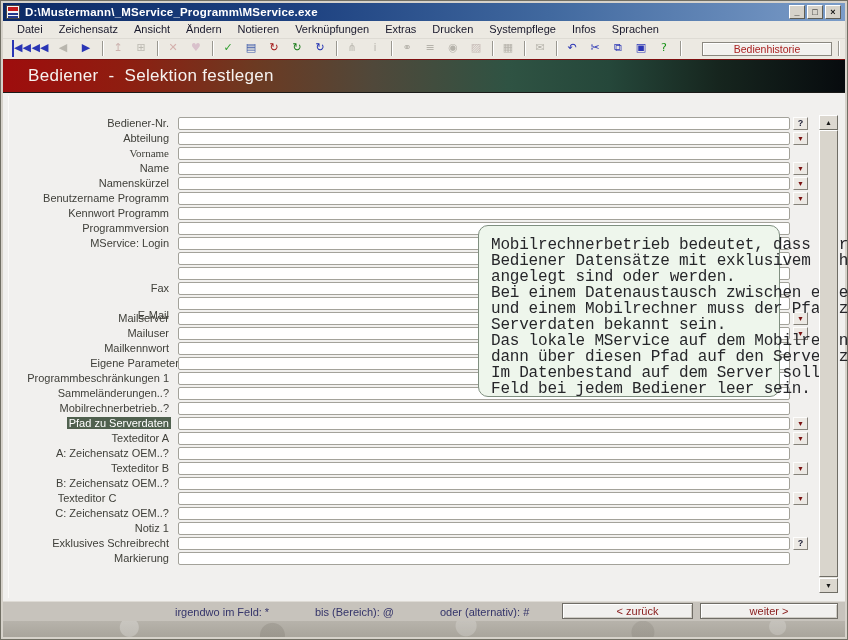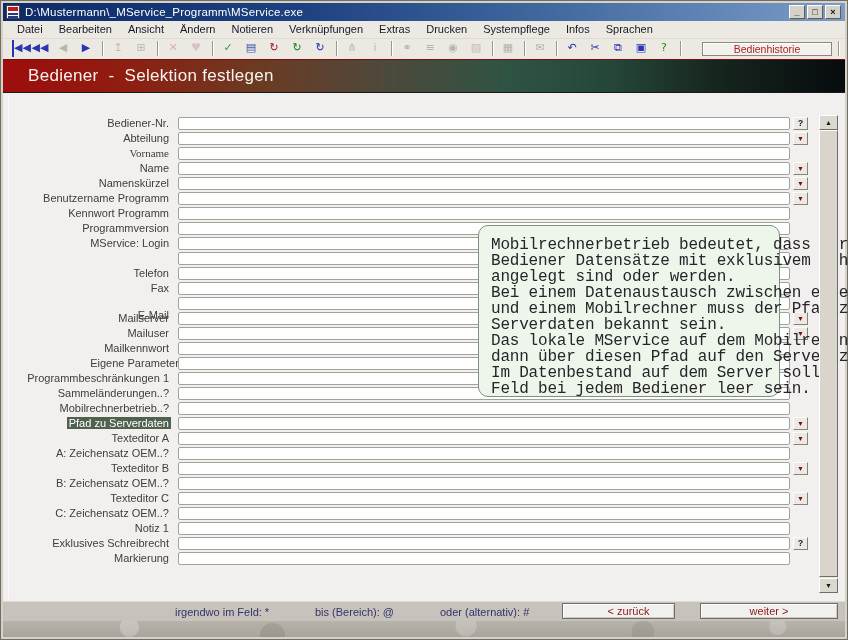--- a/index.html
+++ b/index.html
@@ -14,21 +14,21 @@
   .titlebar {
     position: absolute; left: 3px; top: 3px; width: 842px; height: 18px;
     background: linear-gradient(90deg,#0c2a66 0%,#1d4180 35%,#41699f 65%,#7b9cc8 100%);
     display: flex; align-items: center; color: #fff;
   }
   .app-icon { position: relative; width: 14px; height: 14px; margin: 0 5px 0 3px;
     background:#f4f4f4; border:1px solid #444; }
   .app-icon:before { content:""; position:absolute; left:1px; right:1px; top:1px; height:4px; background:#c21a1a; }
   .app-icon:after { content:""; position:absolute; left:1px; right:1px; top:7px; height:2px;
     box-shadow: 0 0 0 0 #223a8c, 0 3px 0 0 #223a8c; background:#223a8c; }
-  .title-text { font-size: 11.5px; font-weight: normal; letter-spacing:.2px; }
+  .title-text { font-size: 11.5px; font-weight: bold; letter-spacing:.2px; }
   .win-btns { position:absolute; right: 4px; top: 2px; display:flex; gap:2px; }
   .win-btn {
     width:16px; height:14px; background:#d6d2ca; font-size:9px; line-height:12px; text-align:center;
     color:#111; border:1px solid; border-color:#fff #5f5d55 #5f5d55 #fff; font-weight:bold;
   }
   
   .menubar {
     position:absolute; left:3px; top:21px; width:842px; height:18px;
     display:flex; align-items:center; padding-left:6px; background:#ece9e2;
     border-bottom:1px solid #dedbd4;
@@ -105,21 +105,21 @@
     position:absolute; left:3px; top:601px; width:842px; height:20px;
     background:#c7c3bc; border-top:1px solid #dedbd5;
   }
   .hint { position:absolute; top:4px; font-size:11px; color:#34346a; }
   .hint-1 { left:172px; } .hint-2 { left:312px; } .hint-3 { left:437px; }
   .nav-btn {
     position:absolute; top:603px; height:16px; z-index:8;
     background:#f1f0ee; border:1px solid #706d66; box-shadow: inset 1px 1px 0 #fff, inset -1px -1px 0 #cfccc5;
     font-size:11px; line-height:14px; text-align:center; color:#8b2020;
   }
-  .back-btn { left:562px; width:113px;padding-left:20px; }
+  .back-btn { left:562px; width:131px;padding-left:20px; }
   .next-btn { left:700px; width:138px; }
   
   .bottom-strip {
     position:absolute; left:3px; top:621px; width:842px; height:16px;
     background:
       radial-gradient(circle at 15% 40%, rgba(255,255,255,.25) 0 9px, transparent 10px),
       radial-gradient(circle at 32% 90%, rgba(90,85,75,.18) 0 12px, transparent 13px),
       radial-gradient(circle at 55% 30%, rgba(255,255,255,.2) 0 10px, transparent 11px),
       radial-gradient(circle at 76% 70%, rgba(90,85,75,.15) 0 11px, transparent 12px),
       radial-gradient(circle at 92% 35%, rgba(255,255,255,.2) 0 8px, transparent 9px),
@@ -136,21 +136,21 @@
     <span class="title-text">D:\Mustermann\_MService_Programm\MService.exe</span>
     <span class="win-btns">
       <span class="win-btn">_</span>
       <span class="win-btn">□</span>
       <span class="win-btn">×</span>
     </span>
   </div>
 
   <div class="menubar">
       <span class="menu-item">Datei</span>
-      <span class="menu-item">Bearbeiten</span>
+      <span class="menu-item">Zeichensatz</span>
       <span class="menu-item">Ansicht</span>
       <span class="menu-item">Ändern</span>
       <span class="menu-item">Notieren</span>
       <span class="menu-item">Verknüpfungen</span>
       <span class="menu-item">Extras</span>
       <span class="menu-item">Drucken</span>
       <span class="menu-item">Systempflege</span>
       <span class="menu-item">Infos</span>
       <span class="menu-item">Sprachen</span>
     </div>
@@ -217,21 +217,20 @@
       <div class="row-label" style="top: 99px;"><span class="chip">Benutzername Programm</span></div>
       <div class="row-input" style="top: 99px;"></div>
       <div class="row-btn dd" style="top: 99px;">▼</div>
       <div class="row-label" style="top: 114px;"><span class="chip">Kennwort Programm</span></div>
       <div class="row-input" style="top: 114px;"></div>
       <div class="row-label" style="top: 129px;"><span class="chip">Programmversion</span></div>
       <div class="row-input" style="top: 129px;"></div>
       <div class="row-label" style="top: 144px;"><span class="chip">MService: Login</span></div>
       <div class="row-input" style="top: 144px;"></div>
       <div class="row-input" style="top: 159px;"></div>
-      <div class="row-label" style="top: 174px;"><span class="chip">Telefon</span></div>
       <div class="row-input" style="top: 174px;"></div>
       <div class="row-label" style="top: 189px;"><span class="chip">Fax</span></div>
       <div class="row-input" style="top: 189px;"></div>
       <div class="row-label" style="top: 216px;"><span class="chip">E-Mail</span></div>
       <div class="row-input" style="top: 204px;"></div>
       <div class="row-label" style="top: 219px;"><span class="chip">Mailserver</span></div>
       <div class="row-input" style="top: 219px;"></div>
       <div class="row-btn dd" style="top: 219px;">▼</div>
       <div class="row-label" style="top: 234px;"><span class="chip">Mailuser</span></div>
       <div class="row-input" style="top: 234px;"></div>
@@ -252,21 +251,21 @@
       <div class="row-label" style="top: 339px;"><span class="chip">Texteditor A</span></div>
       <div class="row-input" style="top: 339px;"></div>
       <div class="row-btn dd" style="top: 339px;">▼</div>
       <div class="row-label" style="top: 354px;"><span class="chip">A: Zeichensatz OEM..?</span></div>
       <div class="row-input" style="top: 354px;"></div>
       <div class="row-label" style="top: 369px;"><span class="chip">Texteditor B</span></div>
       <div class="row-input" style="top: 369px;"></div>
       <div class="row-btn dd" style="top: 369px;">▼</div>
       <div class="row-label" style="top: 384px;"><span class="chip">B: Zeichensatz OEM..?</span></div>
       <div class="row-input" style="top: 384px;"></div>
-      <div class="row-label" style="top: 399px;"><span class="chip">Texteditor C</span></div>
+      <div class="row-label" style="top: 399px; text-align: center;"><span class="chip">Texteditor C</span></div>
       <div class="row-input" style="top: 399px;"></div>
       <div class="row-btn dd" style="top: 399px;">▼</div>
       <div class="row-label" style="top: 414px;"><span class="chip">C: Zeichensatz OEM..?</span></div>
       <div class="row-input" style="top: 414px;"></div>
       <div class="row-label" style="top: 429px;"><span class="chip">Notiz 1</span></div>
       <div class="row-input" style="top: 429px;"></div>
       <div class="row-label" style="top: 444px;"><span class="chip">Exklusives Schreibrecht</span></div>
       <div class="row-input" style="top: 444px;"></div>
       <div class="row-btn" style="top: 444px;">?</div>
       <div class="row-label" style="top: 459px;"><span class="chip">Markierung</span></div>

